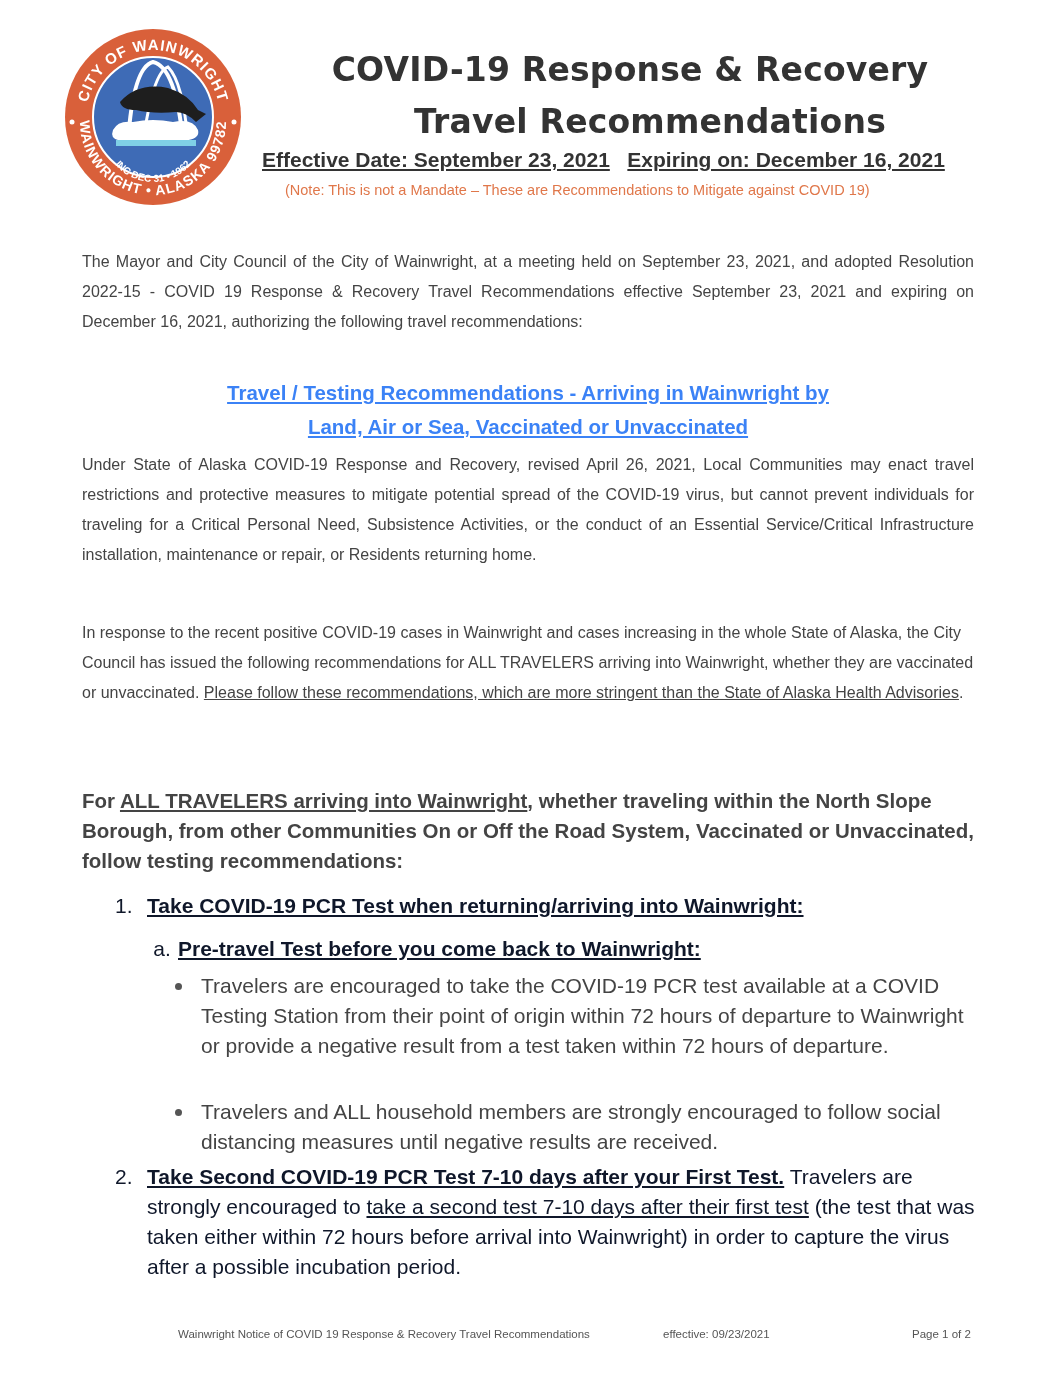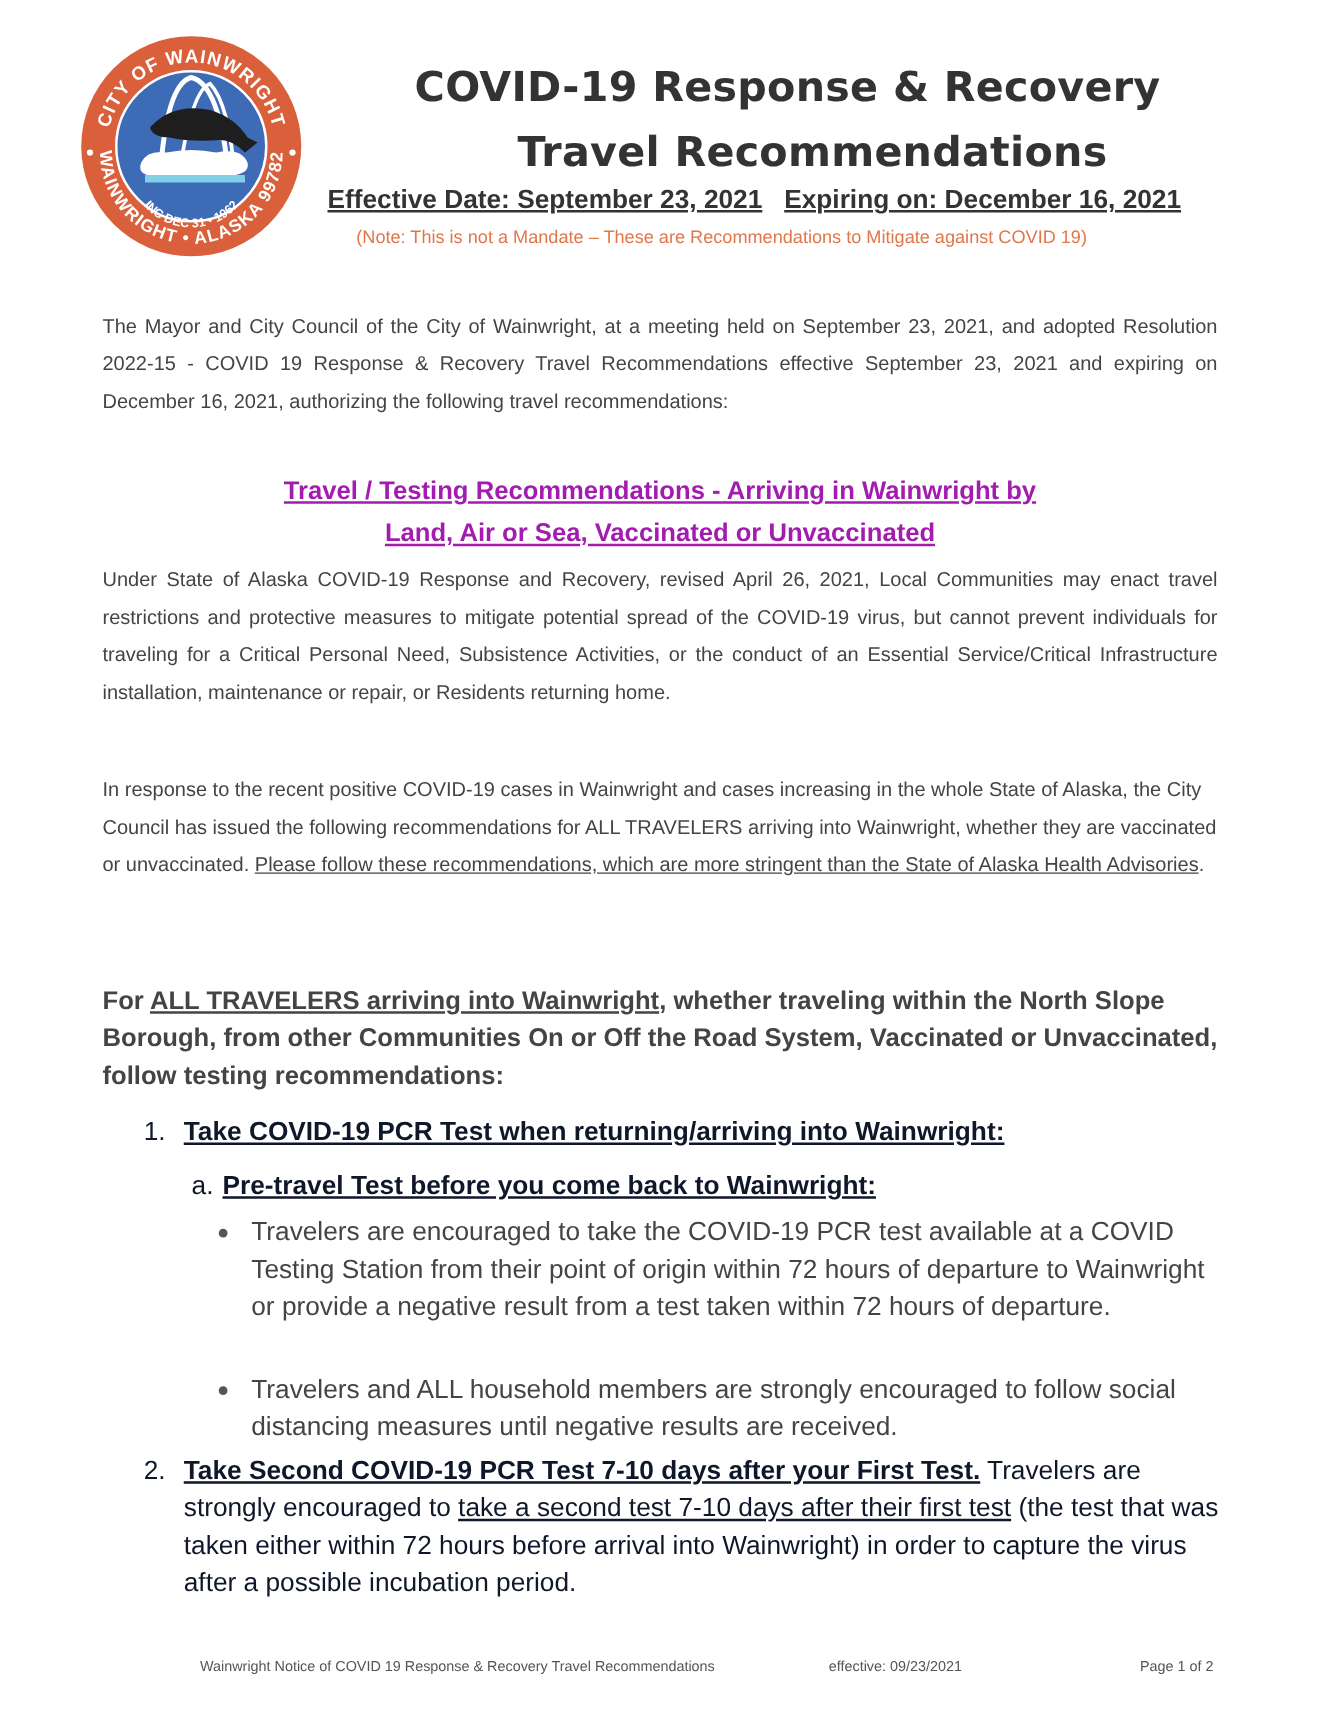--- a/index.html
+++ b/index.html
@@ -7,21 +7,21 @@
   .abs { position:absolute; }
   .logo { left:58px; top:22px; width:190px; height:190px; }
   .title { left:250px; width:760px; text-align:center; font-family:"DejaVu Sans", sans-serif; font-weight:bold; color:#333; font-size:33px; letter-spacing:0.2px; }
   .t1 { top:50px; }
   .t2 { top:102px; left:270px; }
   .dates { top:148px; left:262px; font-size:21px; font-weight:bold; color:#333; white-space:nowrap; font-family:"Liberation Sans Narrow","Liberation Sans", sans-serif; }
   .dates span { text-decoration:underline;text-align:right; }
   .note { top:182px; left:285px; font-size:14.5px; color:#e0774a; white-space:nowrap; }
   .para { left:82px; width:892px; font-size:16px; line-height:30px; color:#444; text-align:justify; }
   .para.left { text-align:left; }
-  .heading { left:82px; width:892px; text-align:center; font-size:20.5px; font-weight:bold; color:#a21caf; line-height:34px; }
+  .heading { left:82px; width:892px; text-align:center; font-size:20.5px; font-weight:bold; color:#3b82f6; line-height:34px; }
   .heading span { text-decoration:underline; }
   u { text-decoration:underline; }
   .bold { font-weight:bold; }
   .item { font-size:21px; line-height:30px; color:#0f172a; }
   .item .num { display:inline-block; width:32px; }
   .bullet { left:175px; width:790px; font-size:21px; line-height:30px; color:#444; }
   .bullet .dot { position:absolute; left:0; top:12px; width:7px; height:7px; border-radius:50%; background:#555; }
   .bullet .txt { margin-left:26px; display:block; }
   .footer { top:1328px; font-size:11.5px; color:#555; white-space:nowrap; }
 </style>
@@ -100,15 +100,15 @@
 
 <div class="abs item" style="top:1162px; left:115px; width:860px;">
   <div style="display:flex;">
     <span class="num" style="flex:none;">2.</span>
     <span style="display:block;">
       <u class="bold">Take Second COVID-19 PCR Test 7-10 days after your First Test.</u><span> Travelers are strongly encouraged to </span><u>take a second test 7-10 days after their first test</u><span> (the test that was taken either within 72 hours before arrival into Wainwright) in order to capture the virus after a possible incubation period.</span>
     </span>
   </div>
 </div>
 
-<div class="abs footer" style="left:160px;">Wainwright Notice of COVID 19 Response &amp; Recovery Travel  Recommendations</div>
+<div class="abs footer" style="left:178px;">Wainwright Notice of COVID 19 Response &amp; Recovery Travel  Recommendations</div>
 <div class="abs footer" style="left:663px;">effective: 09/23/2021</div>
 <div class="abs footer" style="left:912px;">Page 1 of 2</div>
 
 </body></html>

